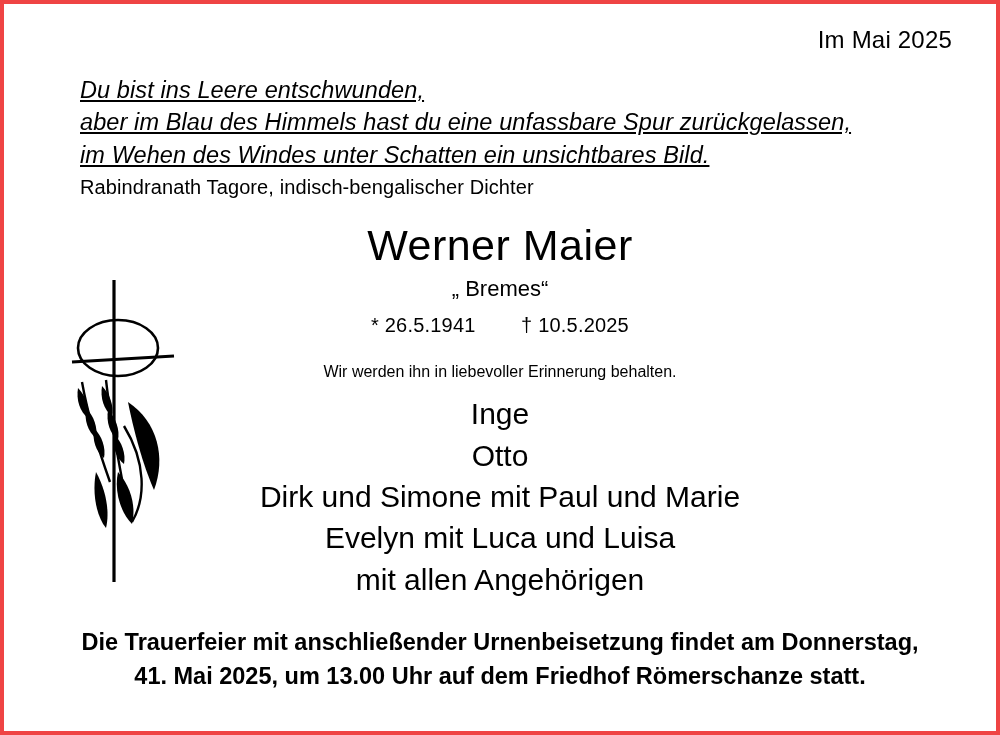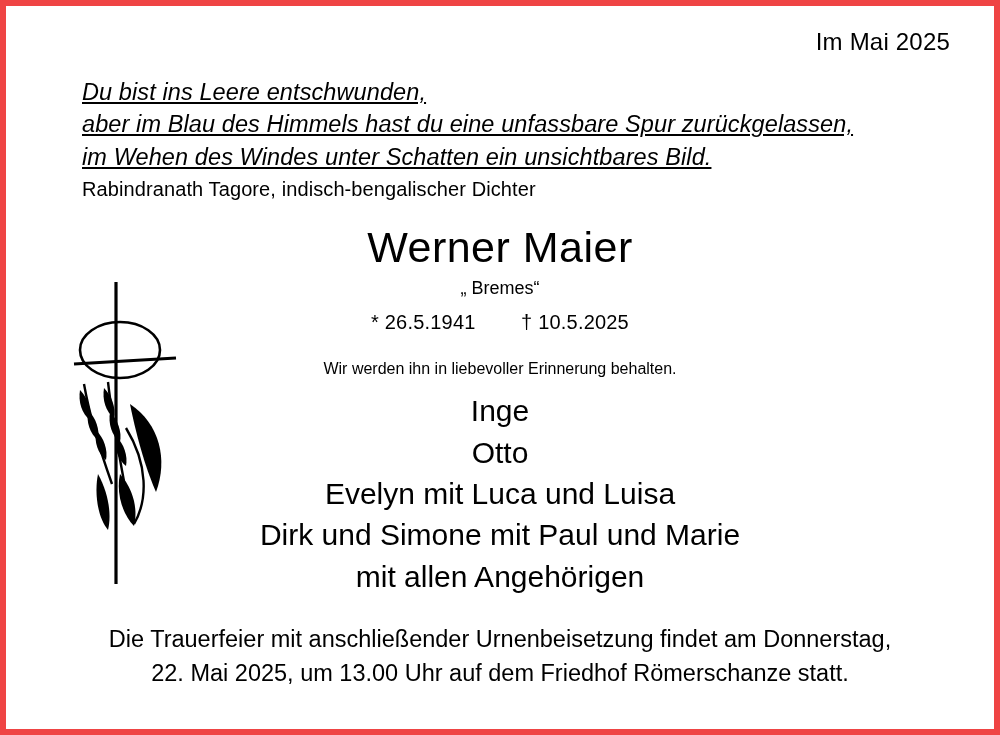--- a/index.html
+++ b/index.html
@@ -13,21 +13,21 @@
     font-family: "Liberation Sans", sans-serif;
     color: #000000;
     overflow: hidden;
   }
   .obituary {
     position: relative;
     box-sizing: border-box;
     width: 1000px;
     height: 735px;
     background: #ffffff;
-    border: 6px solid #ef4444;
+    border: 4px solid #ef4444;
     padding: 0;
   }
   .inner {
     position: relative;
     width: 100%;
     height: 100%;
     box-sizing: border-box;
     padding: 14px 30px 10px 30px;
   }
   .date-line {
@@ -60,21 +60,21 @@
   }
   .name {
     margin: 22px 0 0 0;
     text-align: center;
     font-size: 43px;
     letter-spacing: 0.5px;
   }
   .nickname {
     margin: 6px 0 0 0;
     text-align: center;
-    font-size: 18px;
+    font-size: 22px;
   }
   .dates {
     margin: 12px 0 0 0;
     text-align: center;
     font-size: 20px;
     letter-spacing: 0.2px;
   }
   .dates .gap {
     display: inline-block;
     width: 34px;
@@ -91,20 +91,21 @@
     line-height: 1.38;
   }
   .ceremony {
     margin: 26px 0 0 0;
     text-align: center;
     font-size: 23.5px;
     line-height: 1.42;
   }
   .ceremony div {
     white-space: nowrap;
+    font-weight: bold;
   }
   .emblem {
     position: absolute;
     left: 58px;
     top: 272px;
     width: 130px;
     height: 310px;
   }
 </style>
 </head>
@@ -132,28 +133,28 @@
       <span>* 26.5.1941</span>
       <span class="gap"></span>
       <span>† 10.5.2025</span>
     </div>
 
     <div class="memory">Wir werden ihn in liebevoller Erinnerung behalten.</div>
 
     <div class="survivors">
       <div>Inge</div>
       <div>Otto</div>
+      <div>Dirk und Simone mit Paul und Marie</div>
       <div>Evelyn mit Luca und Luisa</div>
-      <div>Dirk und Simone mit Paul und Marie</div>
       <div>mit allen Angehörigen</div>
     </div>
 
     <div class="ceremony">
       <div>Die Trauerfeier mit anschließender Urnenbeisetzung findet am Donnerstag,</div>
-      <div>22. Mai 2025, um 13.00 Uhr auf dem Friedhof Römerschanze statt.</div>
+      <div>41. Mai 2025, um 13.00 Uhr auf dem Friedhof Römerschanze statt.</div>
     </div>
 
     <div class="emblem">
       <svg viewBox="0 0 130 310" width="130" height="310" xmlns="http://www.w3.org/2000/svg">
 
         <path d="M52 4 L52 306" stroke="#000" stroke-width="3.2" fill="none"></path>
 
         <path d="M10 86 L112 80" stroke="#000" stroke-width="3.2" fill="none"></path>
 
         <ellipse cx="56" cy="72" rx="40" ry="28" stroke="#000" stroke-width="2.6" fill="none"></ellipse>

